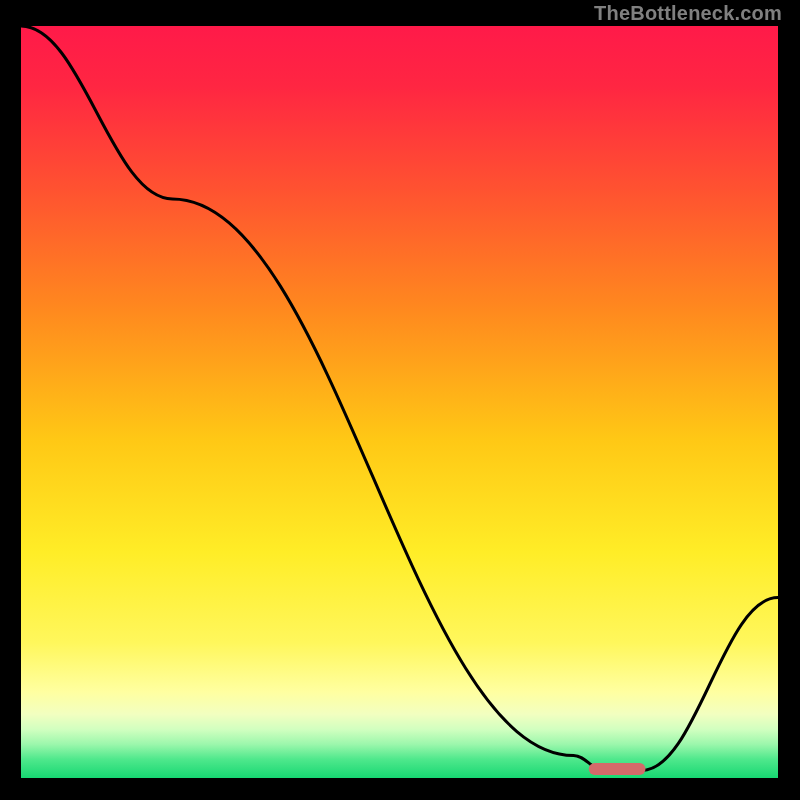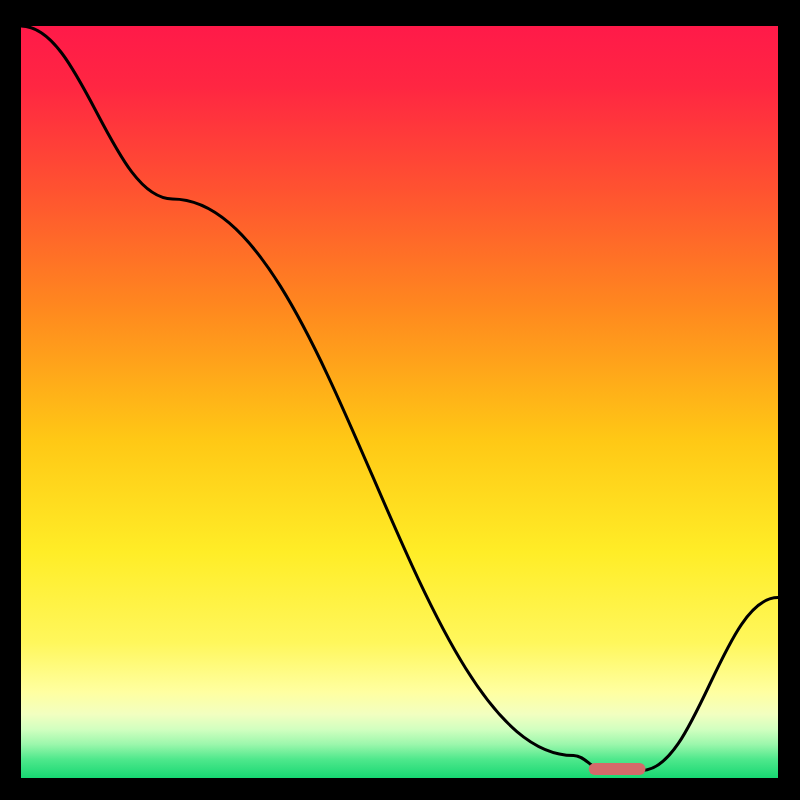--- a/index.html
+++ b/index.html
@@ -33,20 +33,21 @@
     left: 21px;
     top: 26px;
     width: 757px;
     height: 752px;
   }
 </style>
 </head>
 <body>
 
 <div id="frame">
+  <div id="watermark">TheBottleneck.com</div>
   <svg id="plot" height="752" viewBox="0 0 757 752" preserveAspectRatio="none" width="757">
     <defs>
       <linearGradient id="bg-grad" x1="0" y1="0" x2="0" y2="1">
           <stop offset="0%" stop-color="#ff1a49"></stop>
           <stop offset="8%" stop-color="#ff2642"></stop>
           <stop offset="22%" stop-color="#ff5330"></stop>
           <stop offset="38%" stop-color="#ff8a1e"></stop>
           <stop offset="55.00000000000001%" stop-color="#ffc815"></stop>
           <stop offset="70%" stop-color="#ffed27"></stop>
           <stop offset="82%" stop-color="#fff75c"></stop>

